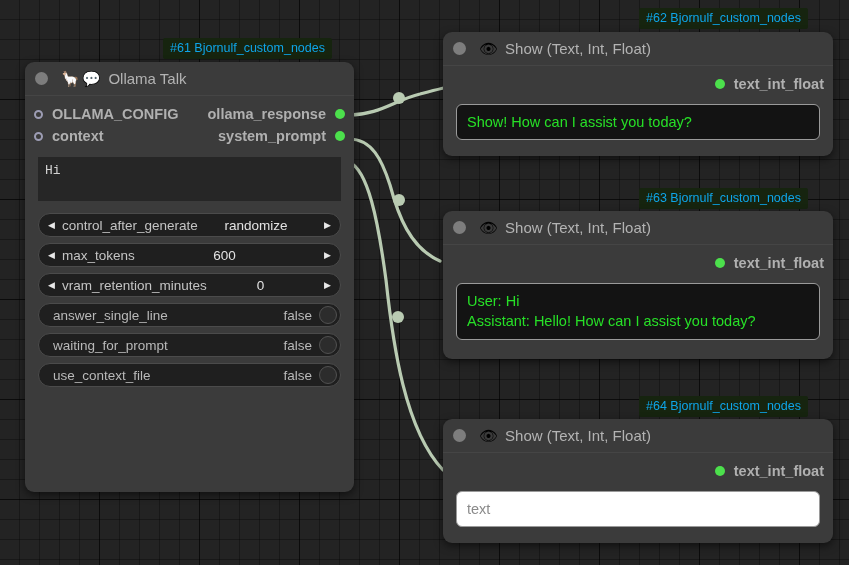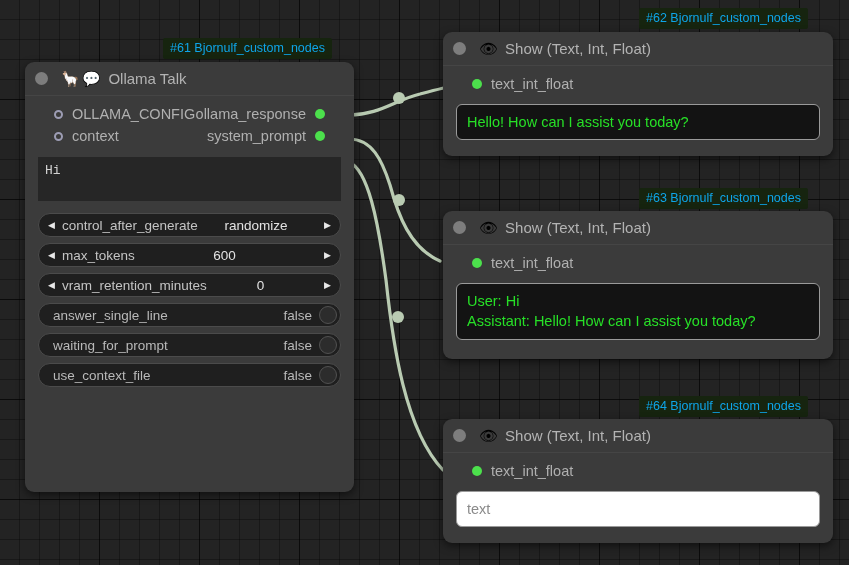--- a/index.html
+++ b/index.html
@@ -63,22 +63,23 @@
     white-space: nowrap;
   }
 
   
   .slots { position: relative; padding: 7px 0 2px 0; }
   .slot-row {
     position: relative;
     height: 22px;
     display: flex;
     align-items: center;
-    justify-content: flex-start;
-    padding: 0 29px;
+    justify-content: flex-end;
+    padding: 0 9px;
+    font-weight: bold;
   }
   .slot-in, .slot-out { display: flex; align-items: center; }
   .slot-out { margin-left: auto; }
   .dot-in {
     width: 9px; height: 9px; border-radius: 50%;
     border: 2.5px solid #9d9db4; background: #3b3b3b;
     flex: 0 0 auto; margin-right: 9px;
   }
   .dot-out {
     width: 10px; height: 10px; border-radius: 50%;
@@ -248,21 +249,21 @@
       <span class="title-text">Show (Text, Int, Float)</span>
     </div>
     <div class="slots">
       <div class="slot-row">
         <div class="slot-in">
           <span class="dot-out" style="margin-left:0; margin-right:9px;"></span>
           <span class="slot-label">text_int_float</span>
         </div>
       </div>
     </div>
-    <div class="show-box filled">Hello! How can I assist you today?</div>
+    <div class="show-box filled">Show! How can I assist you today?</div>
   </div>
 
   <div class="badge" style="left:639px; top:188px;">#63 Bjornulf_custom_nodes</div>
 
   <div class="node" style="left:443px; top:211px; width:390px; height:148px;">
     <div class="node-title">
       <div class="collapse-dot"></div>
       <span class="title-emoji">👁</span>
       <span class="title-text">Show (Text, Int, Float)</span>
     </div>

